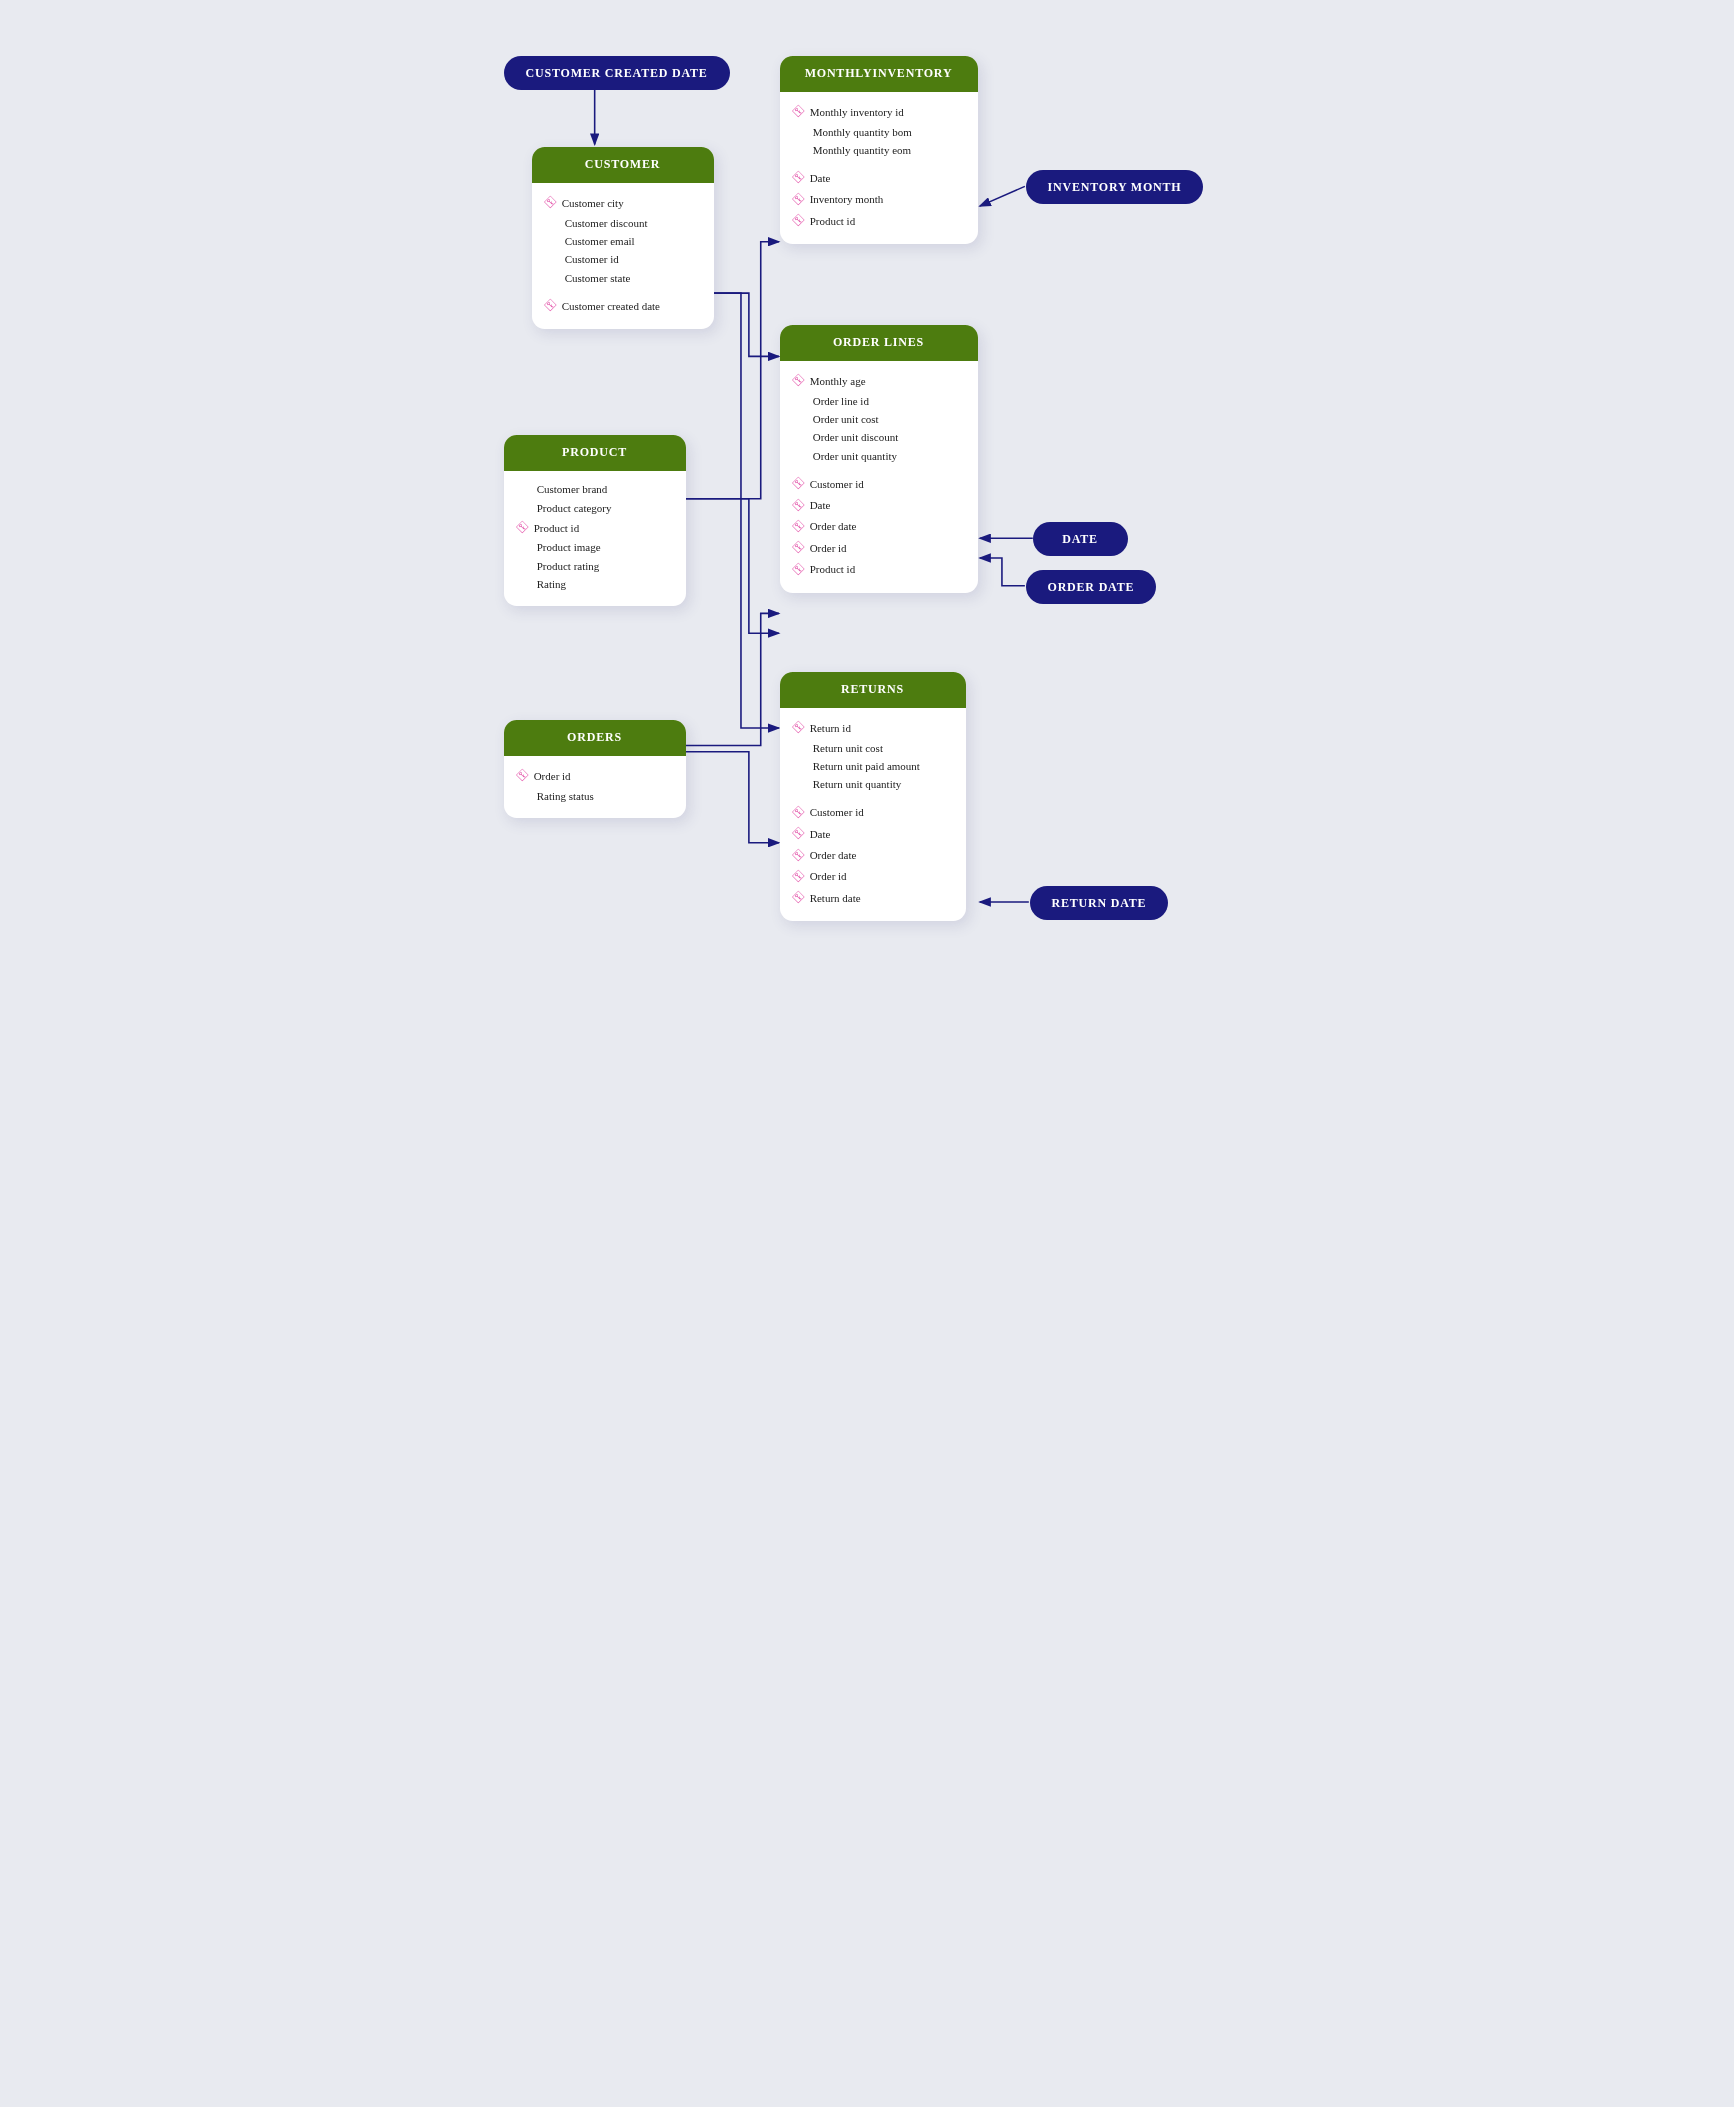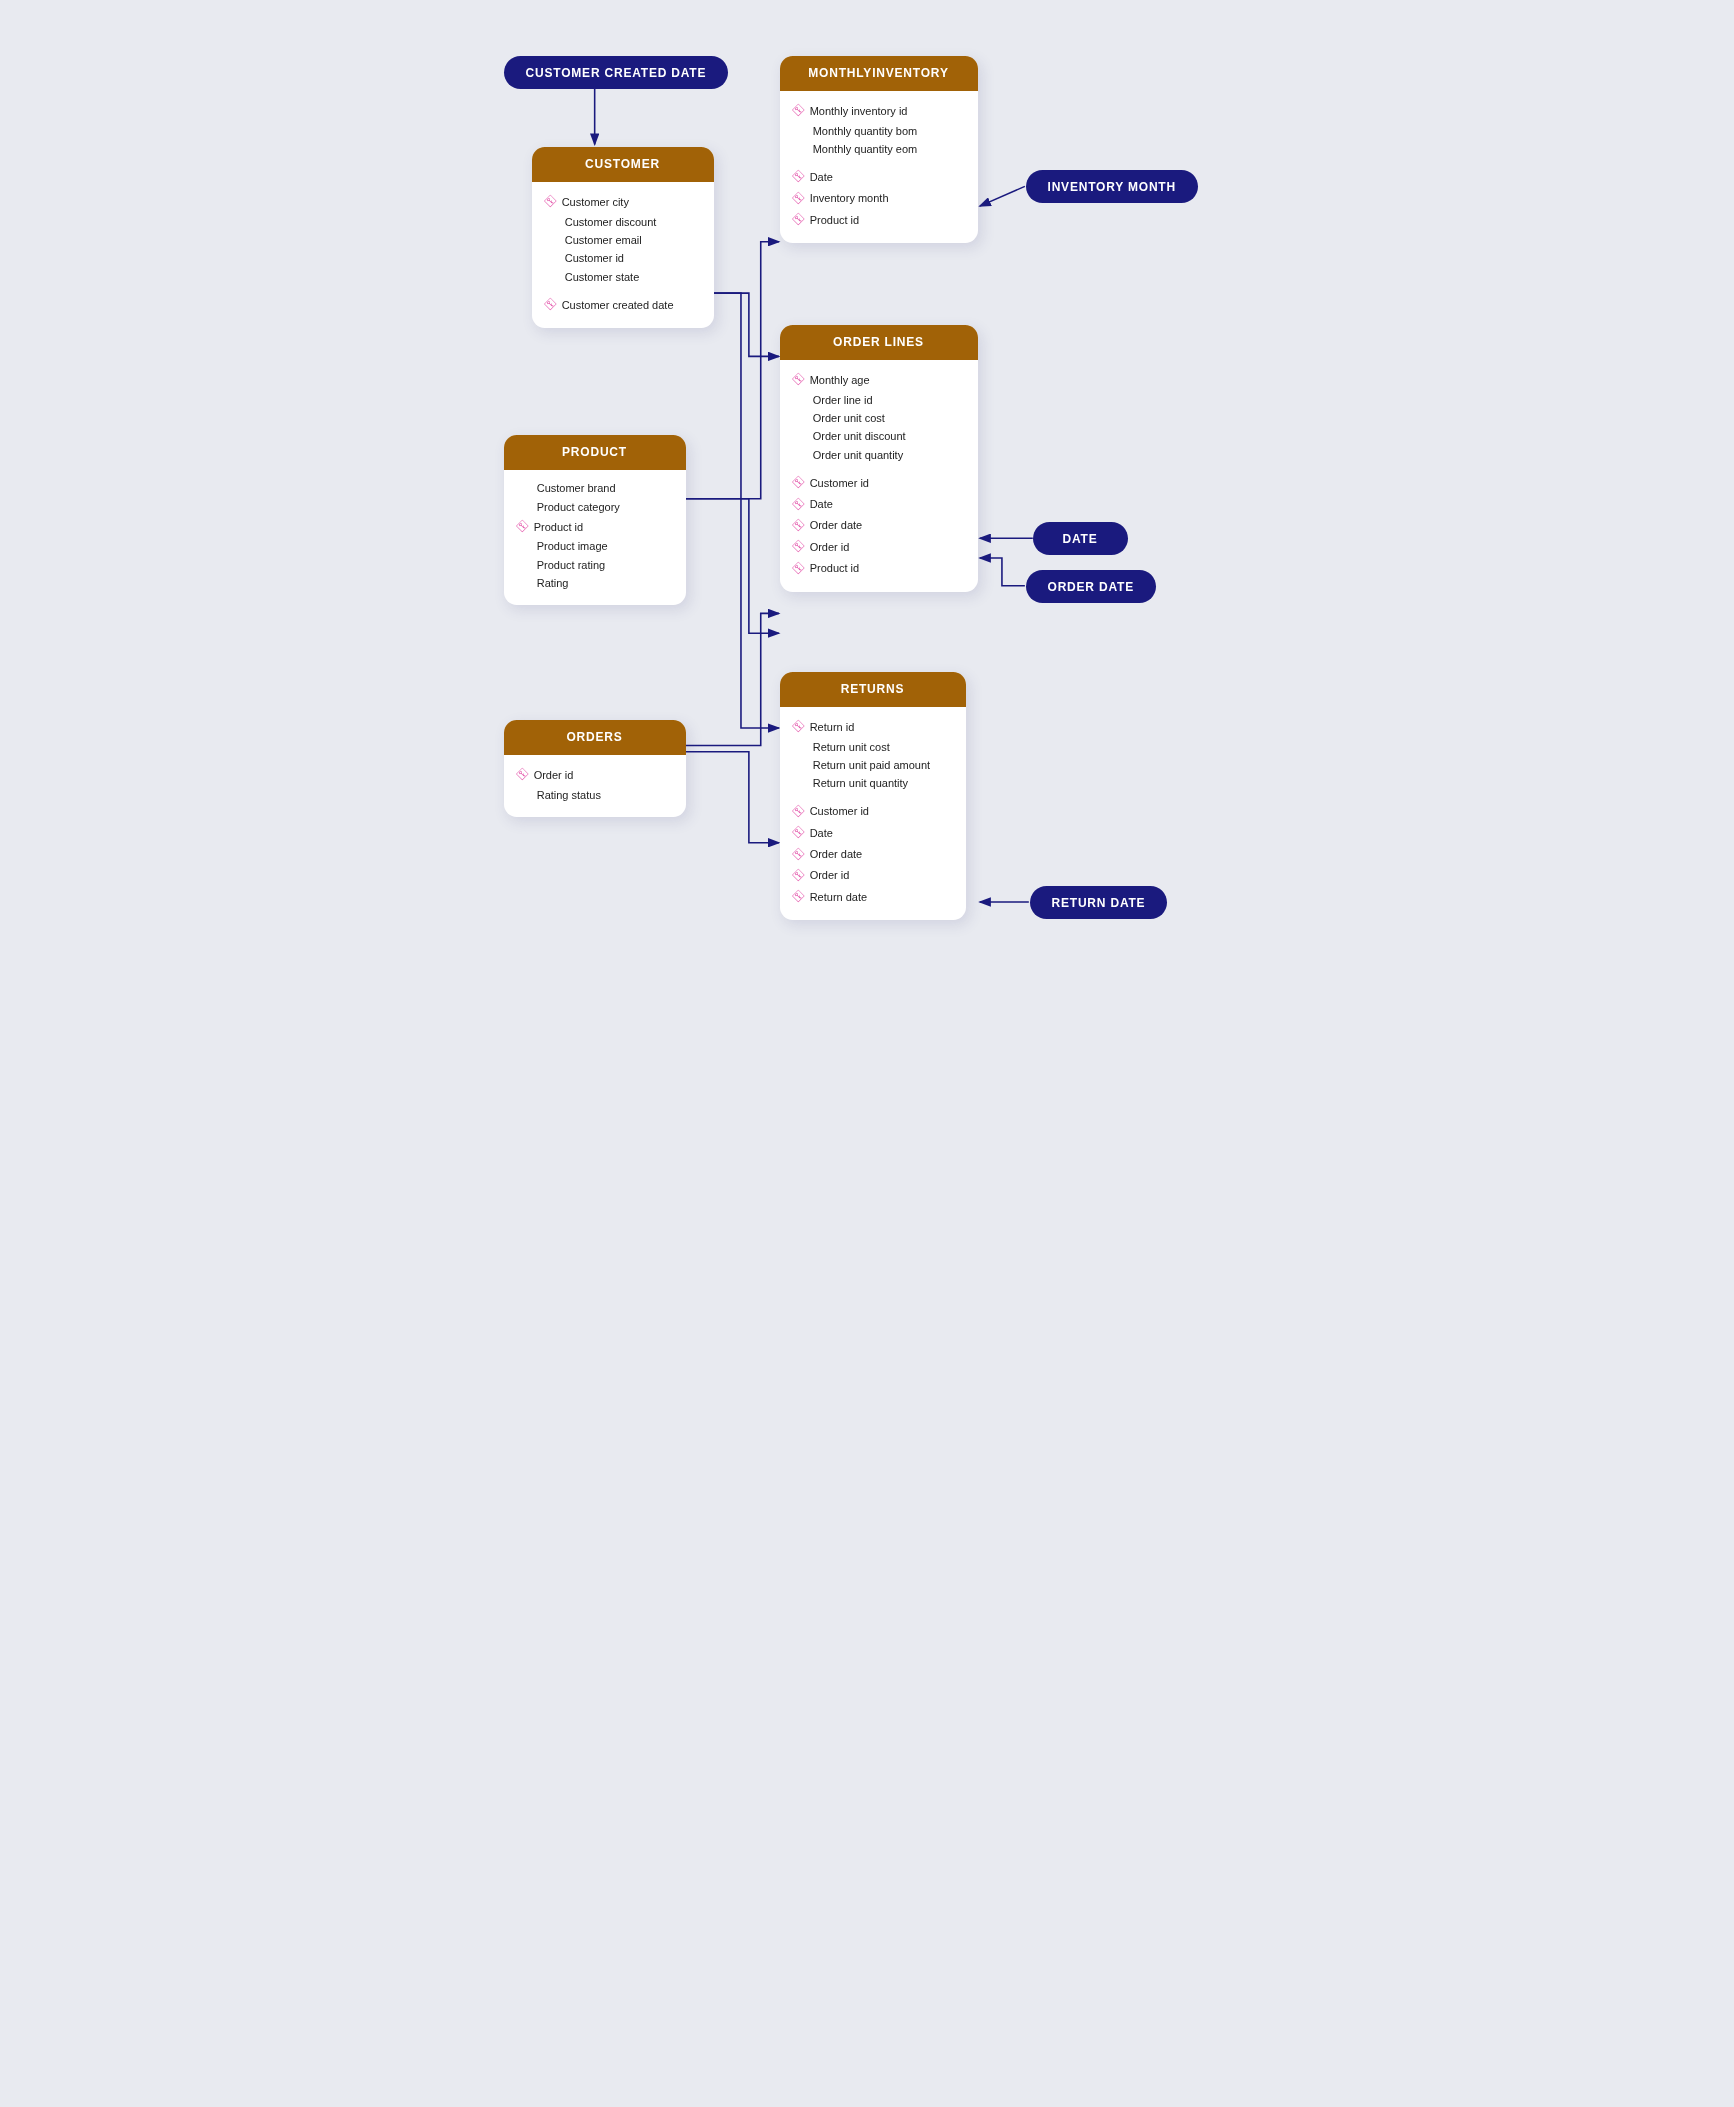--- a/index.html
+++ b/index.html
@@ -33,21 +33,21 @@
     
     .table-card {
       background: white;
       border-radius: 12.7px;
       box-shadow: 3.2px 4.7px 14.2px rgba(60,60,120,0.13);
       overflow: hidden;
       width: 182px;
     }
 
     .table-card .card-header {
-      background: #a16207;
+      background: #4d7c0f;
       color: white;
       font-weight: 700;
       font-size: 12px;
       letter-spacing: 0.8px;
       text-align: center;
       padding: 10.3px 8px;
       border-radius: 9.5px 9.5px 0 0;
     }
 
     .table-card .card-body {
@@ -91,20 +91,21 @@
 
     
     .pos {
       position: absolute;
     }
 
     .diagram-root {
       position: relative;
       width: 775px;
       height: 1060px;
+      font-family: Liberation Serif, serif;
     }
   </style>
 </head>
 <body>
 
 <div class="diagram">
   <div class="diagram-root" id="diagram-root">
 
     <svg class="connectors" id="connectors-svg" viewBox="0 0 980 1340" width="775" height="1060">
         <defs>

